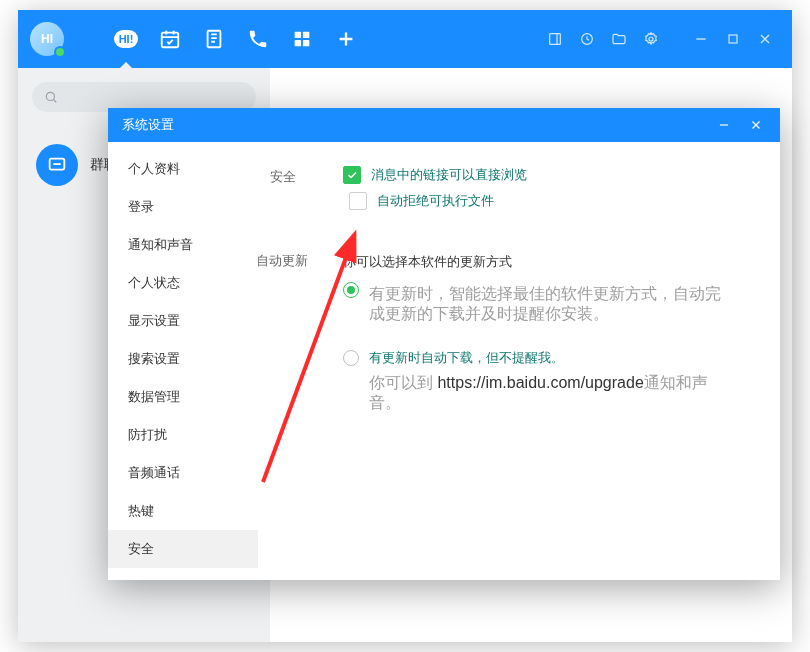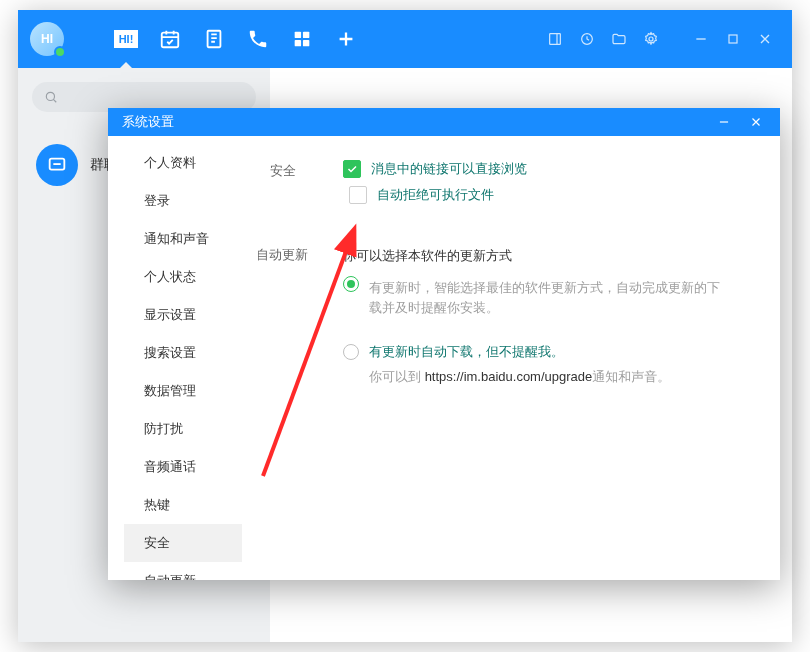--- a/index.html
+++ b/index.html
@@ -10,63 +10,63 @@
     
     .app-header { height: 58px; background: #198cff; display: flex; align-items: center; padding: 0 12px; }
     .header-left { display: flex; align-items: center; gap: 16px; }
     .avatar { width: 34px; height: 34px; border-radius: 50%; background: linear-gradient(135deg,#b8e3ff,#76c4ff); position: relative; display:flex;align-items:center;justify-content:center; }
     .avatar-txt { color:#fff; font-size:12px; font-weight:bold; }
     .avatar-status { position:absolute; bottom:-2px; right:-2px; width:12px; height:12px; background:#4cd964; border-radius:50%; border:2px solid #198cff; }
     .header-icons { display:flex; align-items:center; margin-left: 24px; }
     .header-icon { width: 44px; height:58px; display:flex; align-items:center; justify-content:center; color:#fff; cursor:pointer; position:relative; }
     .header-icon svg { width:22px; height:22px; }
     .header-icon.active::after { content:''; position:absolute; bottom:0; left:50%; transform:translateX(-50%); border-left:6px solid transparent; border-right:6px solid transparent; border-bottom:6px solid #eef0f2; }
-    .header-icon .bubble { background:#fff; color:#198cff; border-radius:0; padding:3px 5px; font-size:11px; font-weight:bold; }
+    .header-icon .bubble { background:#fff; color:#198cff; border-radius:9px; padding:3px 5px; font-size:11px; font-weight:bold; }
     .header-right { margin-left:auto; display:flex; align-items:center; gap:2px; }
     .sys-icon { width:30px; height:30px; display:flex; align-items:center; justify-content:center; color:#cfe7ff; cursor:pointer; }
     .sys-icon svg { width:16px; height:16px; }
 
     
     .app-body { display:flex; height: calc(100% - 58px); }
     .left-panel { width: 252px; background: #eef0f2; border-right: none; }
     .search-area { padding: 14px 14px; }
     .search-box { background:#e3e6e9; height:30px; border-radius:15px; display:flex; align-items:center; padding:0 12px; }
     .search-box svg { width:14px; height:14px; color:#9aa0a6; }
     .chat-list { padding: 10px 14px; }
     .chat-item { display:flex; align-items:center; gap:12px; padding:8px 4px; }
     .chat-avatar { width:42px; height:42px; background:#198cff; border-radius:50%; display:flex; align-items:center; justify-content:center; }
     .chat-avatar svg { width:22px; height:22px; color:#fff; }
     .chat-name { color:#333; font-size:14px; }
 
     .right-panel { flex:1; background:#fff; }
 
     
     .dialog { position:absolute; top:108px; left:108px; width:672px; height:472px; background:#fff; box-shadow: 0 8px 36px rgba(0,0,0,0.35); display:flex; flex-direction:column; }
-    .dialog-title { height:28px; background:#198cff; color:#fff; display:flex; align-items:center; padding:0 14px; font-size:13px; }
+    .dialog-title { height:34px; background:#198cff; color:#fff; display:flex; align-items:center; padding:0 14px; font-size:13px; }
     .dialog-title-actions { margin-left:auto; display:flex; gap:12px; }
     .dialog-title-actions .btn { width:20px; height:20px; display:flex; align-items:center; justify-content:center; color:#fff; cursor:pointer; }
     .dialog-body { flex:1; display:flex; overflow:hidden; }
-    .dialog-sidebar { width:150px; background:#fff; padding: 8px 16px; }
+    .dialog-sidebar { width:150px; background:#fff; padding: 8px 0; }
     .nav-item { height:38px; display:flex; align-items:center; padding-left:20px; font-size:13px; color:#333; cursor:pointer; }
     .nav-item.selected { background:#f1f1f1; }
     .dialog-content { flex:1; padding: 20px 0 0 0; position:relative; overflow:hidden; }
 
     .section-label { color:#666; font-size:13px; position:absolute; }
     .option-row { display:flex; align-items:flex-start; gap:10px; position:absolute; left: 85px; }
     .option-row label { font-size:13px; color:#0f766e; line-height:20px;font-family:Liberation Mono, monospace; }
 
     .checkbox { width:18px; height:18px; border:1px solid #cfcfcf; border-radius:2px; background:#fff; display:flex; align-items:center; justify-content:center; flex-shrink:0; cursor:pointer; }
     .checkbox.checked { background:#2ec45b; border-color:#2ec45b; }
     .checkbox.checked svg { width:12px; height:12px; color:#fff; }
 
     .radio { width:16px; height:16px; border:1px solid #bfbfbf; border-radius:50%; background:#fff; display:flex; align-items:center; justify-content:center; flex-shrink:0; cursor:pointer; margin-top:2px; }
     .radio.checked { border-color:#2ec45b; }
     .radio.checked::after { content:''; width:8px; height:8px; background:#2ec45b; border-radius:50%; }
 
-    .sub-desc { font-size:13px; color:#9e9e9e; line-height:20px; margin-top:4px; max-width: 360px; }
+    .sub-desc { font-size:16px; color:#9e9e9e; line-height:20px; margin-top:4px; max-width: 360px; }
     .link { color:#333; }
 
     
     .arrow-overlay { position:absolute; top: 80px; left: -40px; width: 300px; height: 300px; pointer-events:none; }
   </style>
 </head>
 <body>
 
 <div class="app-window">
   <div class="app-header">

